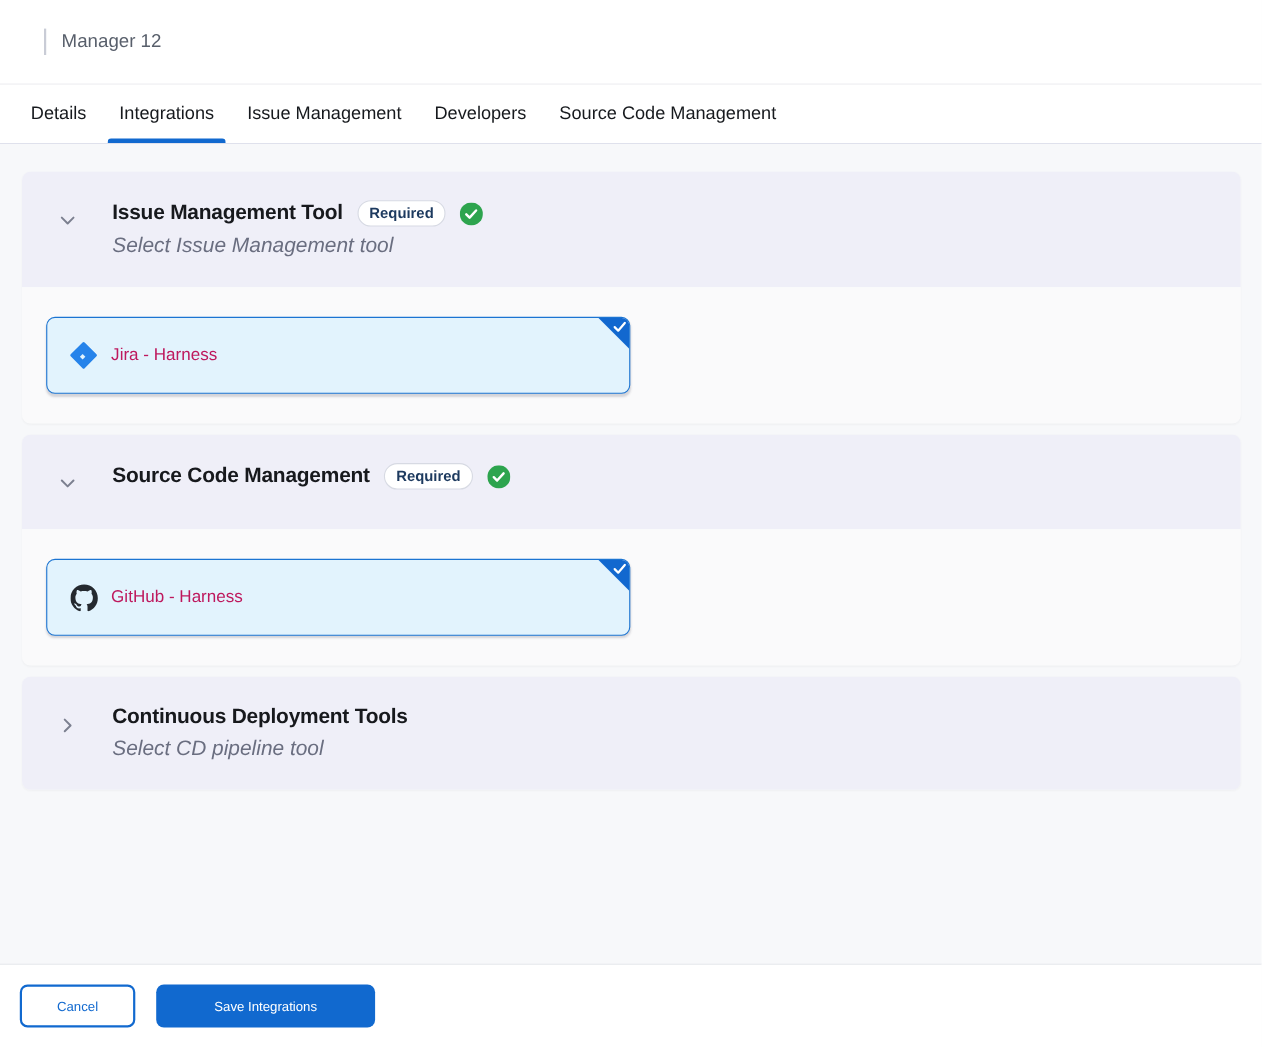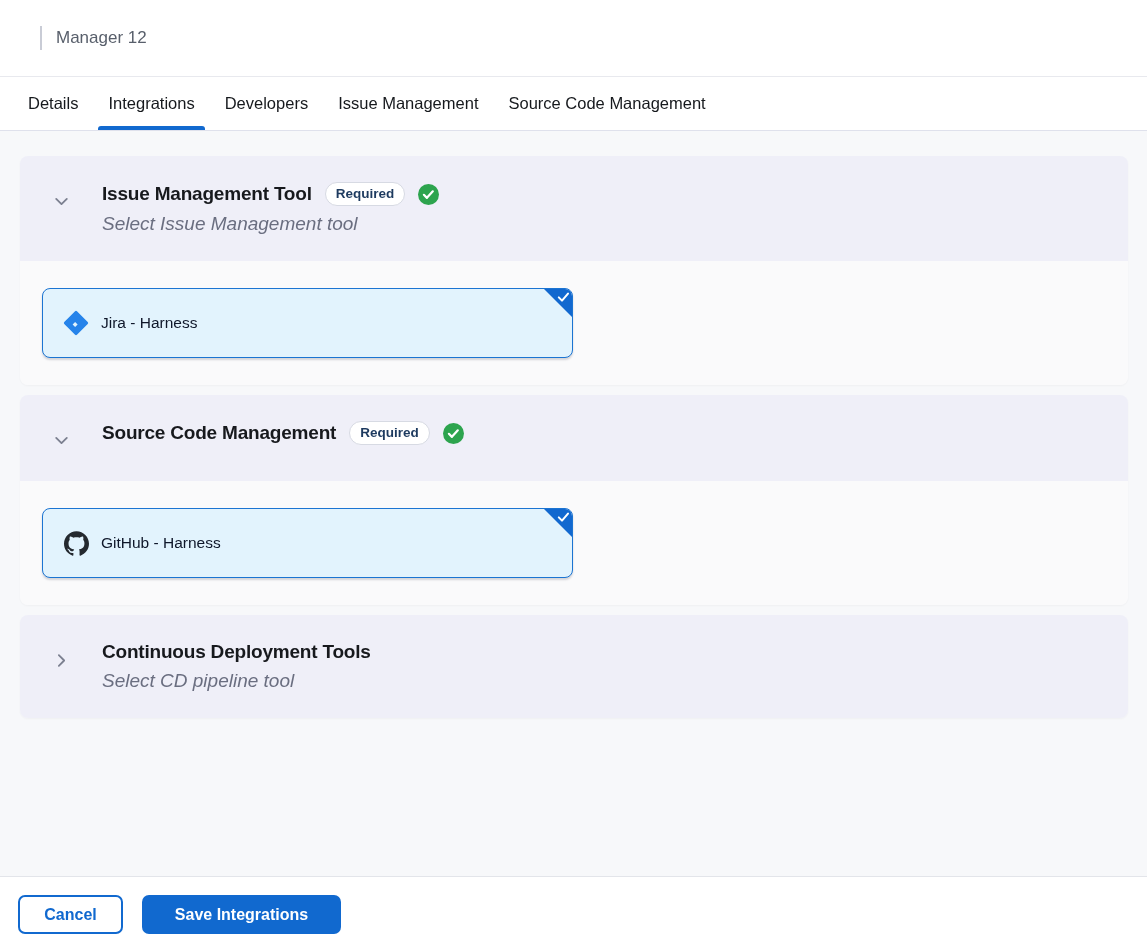--- a/index.html
+++ b/index.html
@@ -155,21 +155,21 @@
   .tool-icon {
     width: 26px;
     height: 26px;
     display: flex;
     align-items: center;
     justify-content: center;
     flex: 0 0 auto;
   }
   .tool-label {
     font-size: 15.5px;
-    color: #0f172a;
+    color: #be185d;
   }
   .corner-check {
     position: absolute;
     top: -1px;
     right: -1px;
     width: 30px;
     height: 30px;
     background: #1268cf;
     clip-path: polygon(0 0, 100% 0, 100% 100%);
   }
@@ -187,22 +187,22 @@
     border-top: 1px solid #e3e5ea;
     display: flex;
     align-items: center;
     padding: 0 18px;
     gap: 19px;
   }
   .btn {
     height: 39px;
     border-radius: 7px;
     font-family: inherit;
-    font-size: 16px;
-    font-weight: 700;
+    font-size: 12px;
+    font-weight: 400;
     cursor: pointer;
     display: inline-flex;
     align-items: center;
     justify-content: center;
   }
   .btn-outline {
     width: 105px;
     background: #ffffff;
     border: 2px solid #1169cf;
     color: #1169cf;
@@ -218,22 +218,22 @@
 <body>
 
 <header class="page-header">
   <div class="title-divider"></div>
   <span class="page-subtitle">Manager 12</span>
 </header>
 
 <nav class="tabs-bar">
   <div class="tab">Details</div>
   <div class="tab active">Integrations</div>
+  <div class="tab">Issue Management</div>
   <div class="tab">Developers</div>
-  <div class="tab">Issue Management</div>
   <div class="tab">Source Code Management</div>
 </nav>
 
 <main class="main-content">
 
   <section class="section">
     <div class="section-header">
       <span class="chevron-btn">
         <span>
           <svg width="17" height="17" viewBox="0 0 16 16">

